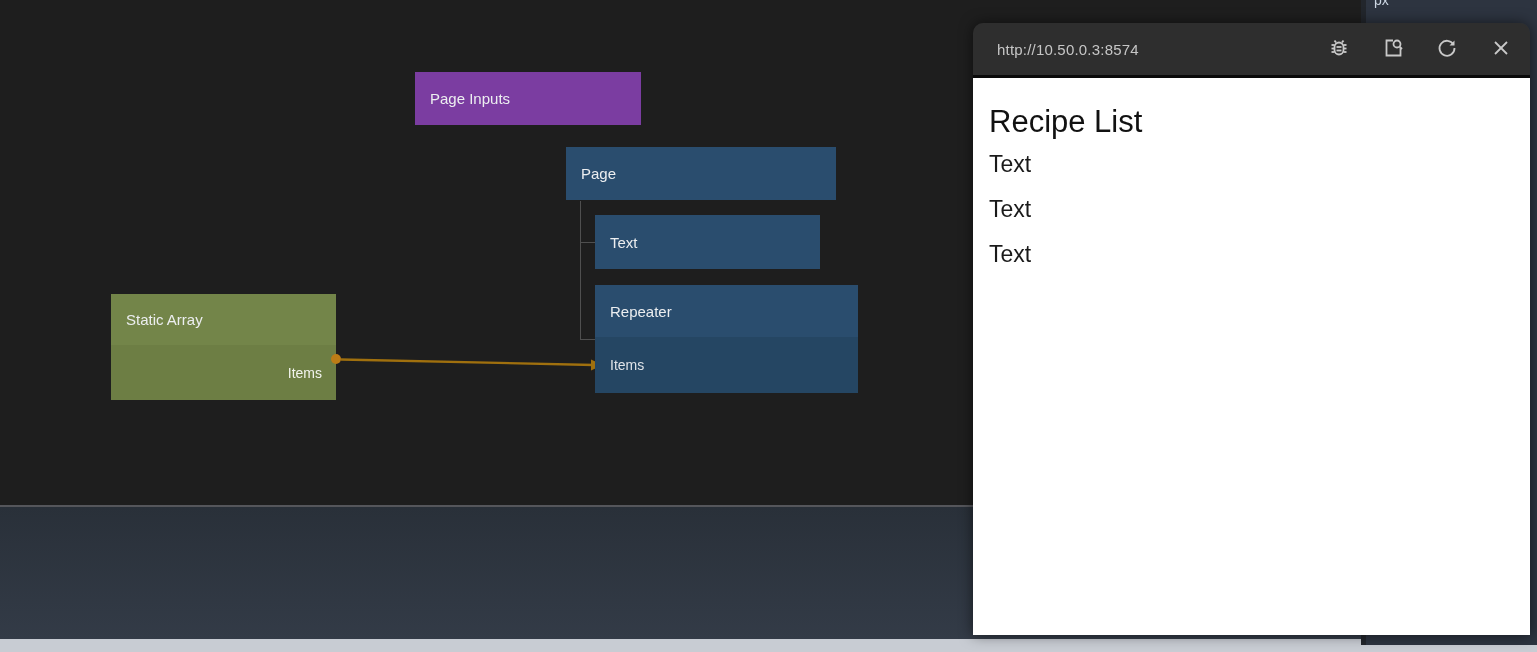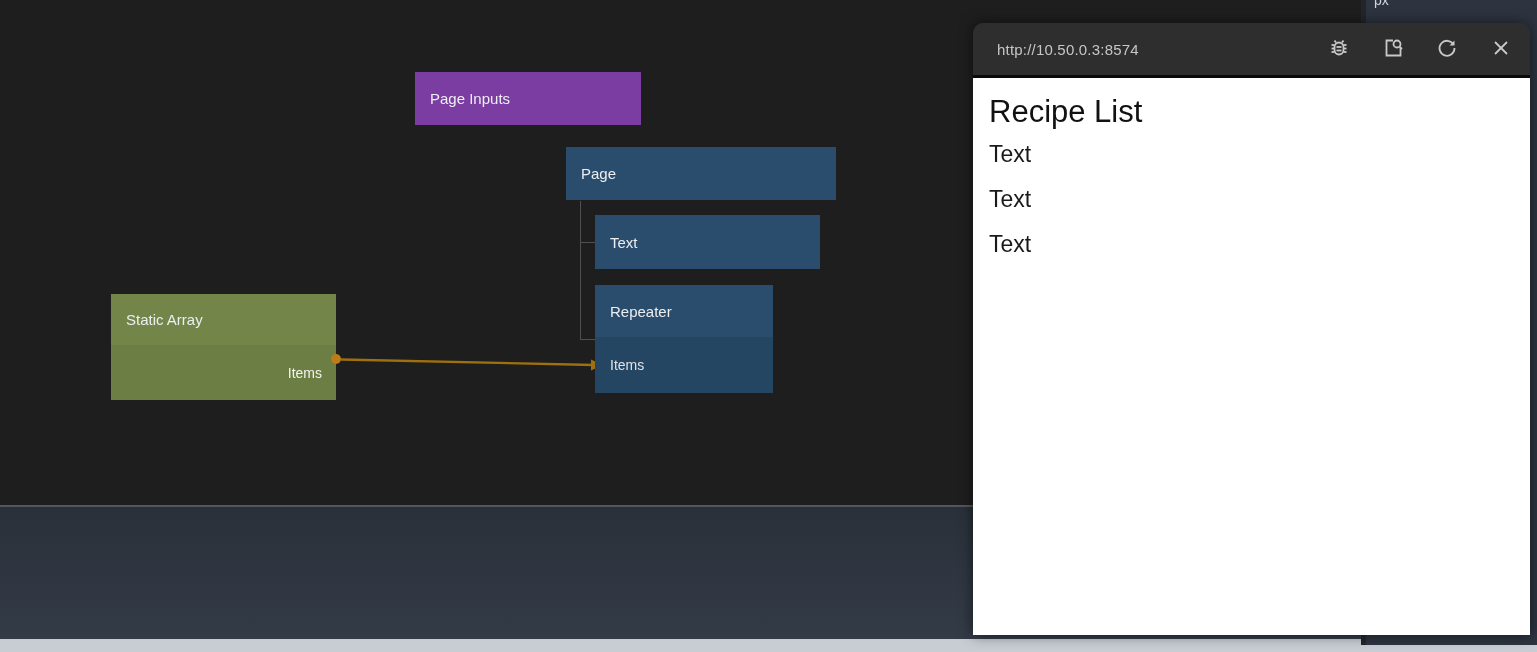--- a/index.html
+++ b/index.html
@@ -8,21 +8,21 @@
 
   
   .canvas { position:absolute; left:0; top:0; width:1537px; height:505px; background:#1e1e1e; }
 
   .node { position:absolute; color:#eceef0; font-size:15px; }
   .node-header { display:flex; align-items:center; padding-left:15px; height:100%; }
   .node.page-inputs { left:415px; top:72px;  width:226px; height:53px; background:#7b3da1; }
   .node.page        { left:566px; top:147px; width:270px; height:53px; background:#2a4d6e; }
   .node.text        { left:595px; top:215px; width:225px; height:54px; background:#2a4d6e; }
 
-  .node.repeater    { left:595px; top:285px; width:178px; }
+  .node.repeater    { left:595px; top:285px; width:263px; }
   .repeater-head    { height:52px; background:#2a4d6e; display:flex; align-items:center; padding-left:15px; }
   .repeater-ports   { height:56px; background:#254663; display:flex; align-items:center; padding-left:15px; font-size:14px; color:#dfe3e8; }
 
   .node.static-array { left:111px; top:281px; width:225px; }
   .sa-head  { height:51px; background:#738549; display:flex; align-items:center; padding-left:15px;margin-top:13px; }
   .sa-ports { height:55px; background:#6d7e44; display:flex; align-items:center; justify-content:flex-end; padding-right:14px; font-size:14px; color:#f2f4ee; }
 
   .port-dot { position:absolute; left:331px; top:354px; width:10px; height:10px; border-radius:50%; background:#bc7c16; }
 
   .tree-line { position:absolute; background:#4f4f4f; }
@@ -48,21 +48,21 @@
              box-shadow:0 0 14px rgba(0,0,0,0.55); border-radius:10px 10px 0 0; }
   .preview-header { height:52px; background:#2e2e2e; border-radius:10px 10px 0 0;
                     display:flex; align-items:center; padding:0 16px 0 24px; }
   .preview-url { flex:1; font-size:15px; color:#c6c6c6; letter-spacing:0.2px; cursor:text; }
   .preview-actions { display:flex; align-items:center; gap:28px; }
   .icon-btn { background:none; border:none; width:26px; height:26px; padding:0;
               display:flex; align-items:center; justify-content:center; cursor:pointer; }
   .icon-btn svg { stroke:#c9c9c9; fill:none; stroke-width:1.8; }
   .preview-gap { height:3px; background:#0a0a0a; }
   .preview-body { height:557px; background:#ffffff; padding:14px 0 0 16px; overflow:hidden; }
-  .pv-title { font-size:31px; line-height:40px; color:#111; font-weight:400; }
+  .pv-title { font-size:31px; line-height:40px; color:#111; font-weight:400;margin-top:10px; }
   .pv-item  { font-size:23px; line-height:45px; color:#1a1a1a; font-weight:400; }
 </style>
 </head>
 <body>
 
 <div class="canvas">
 
   <div class="tree-line tl-v"></div>
   <div class="tree-line tl-h1"></div>
   <div class="tree-line tl-h2"></div>

